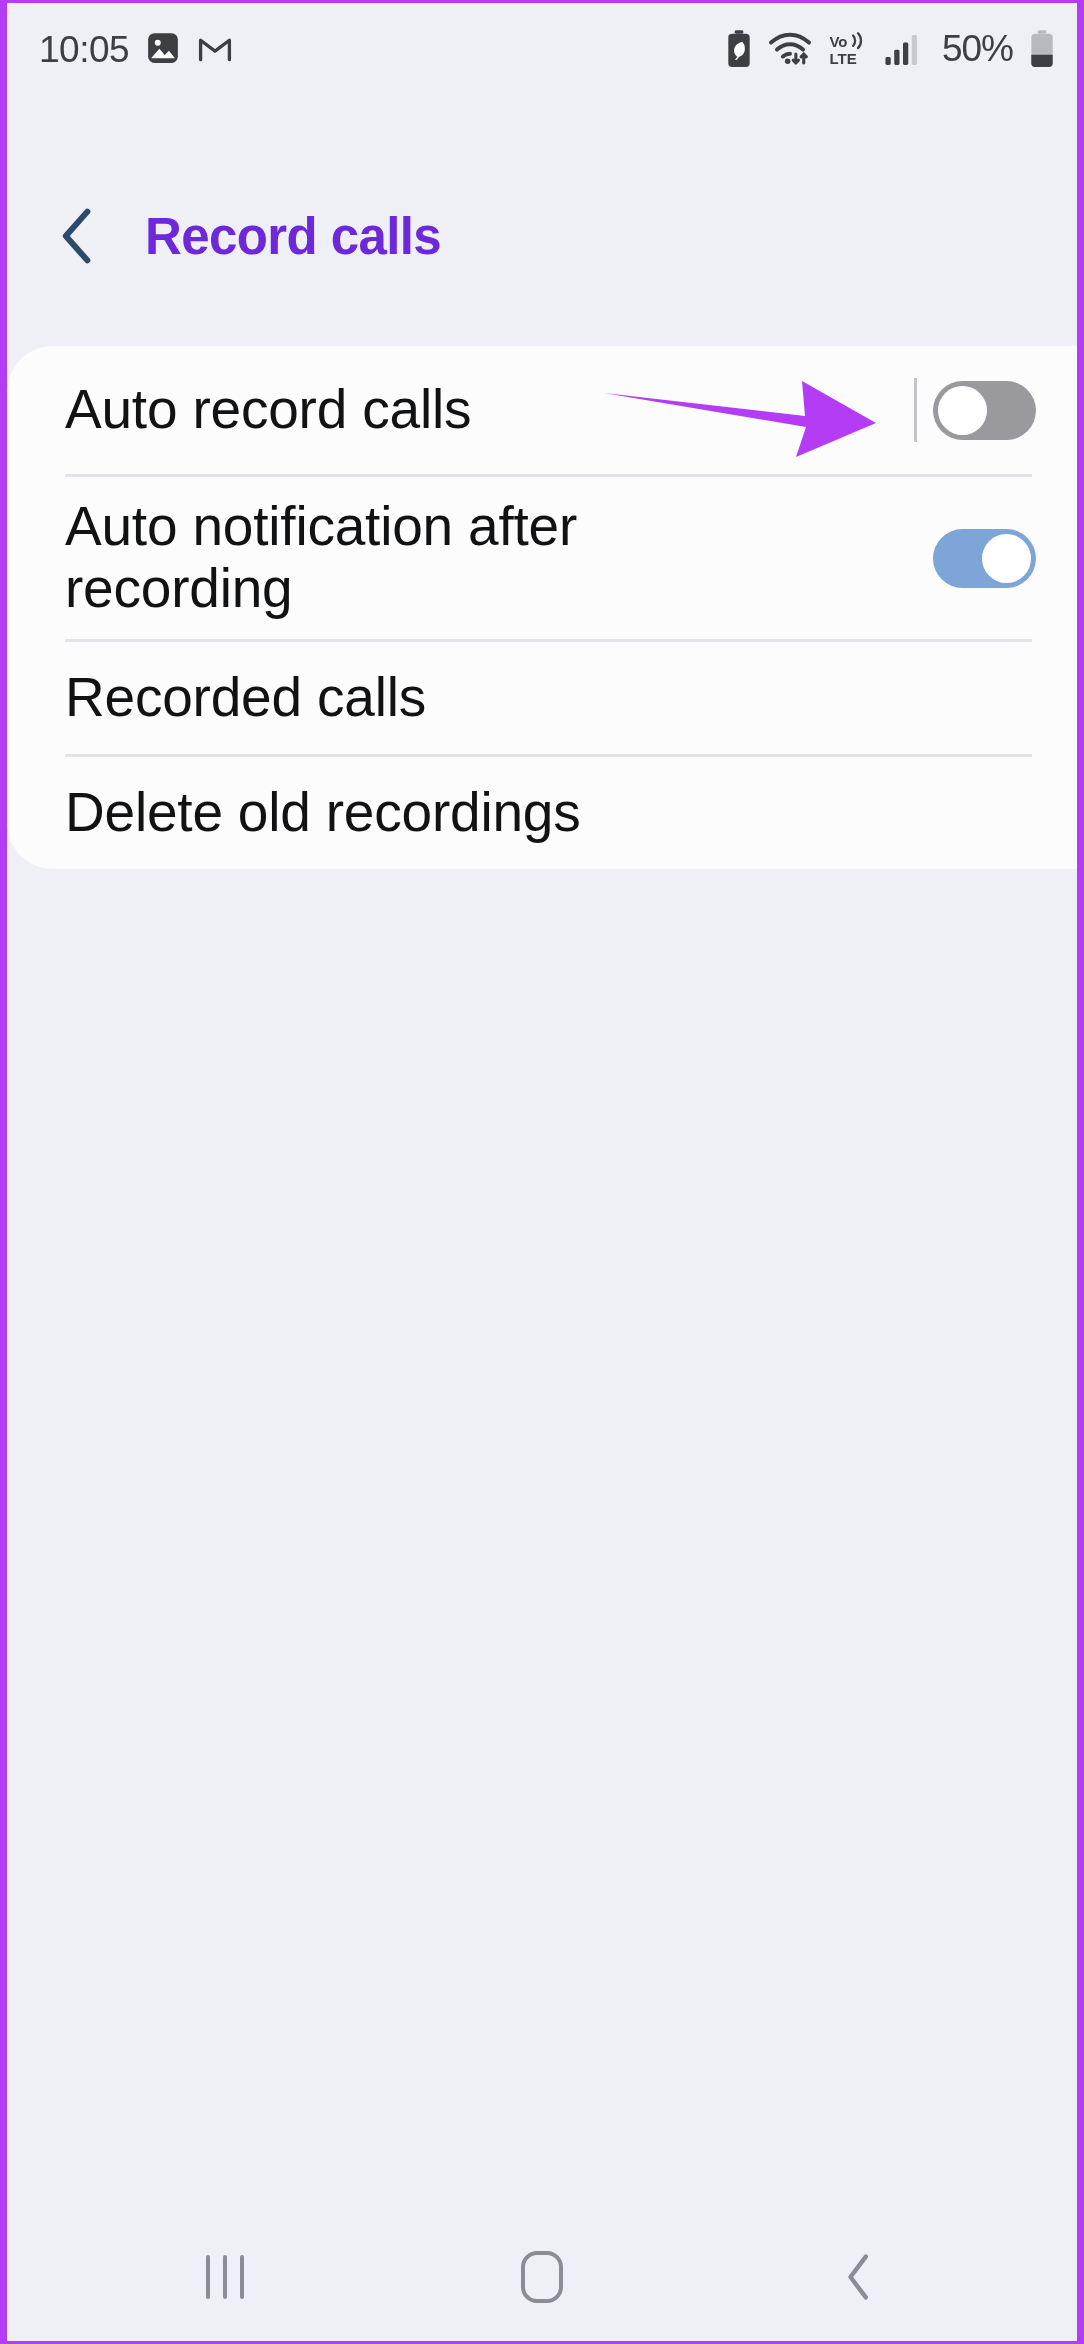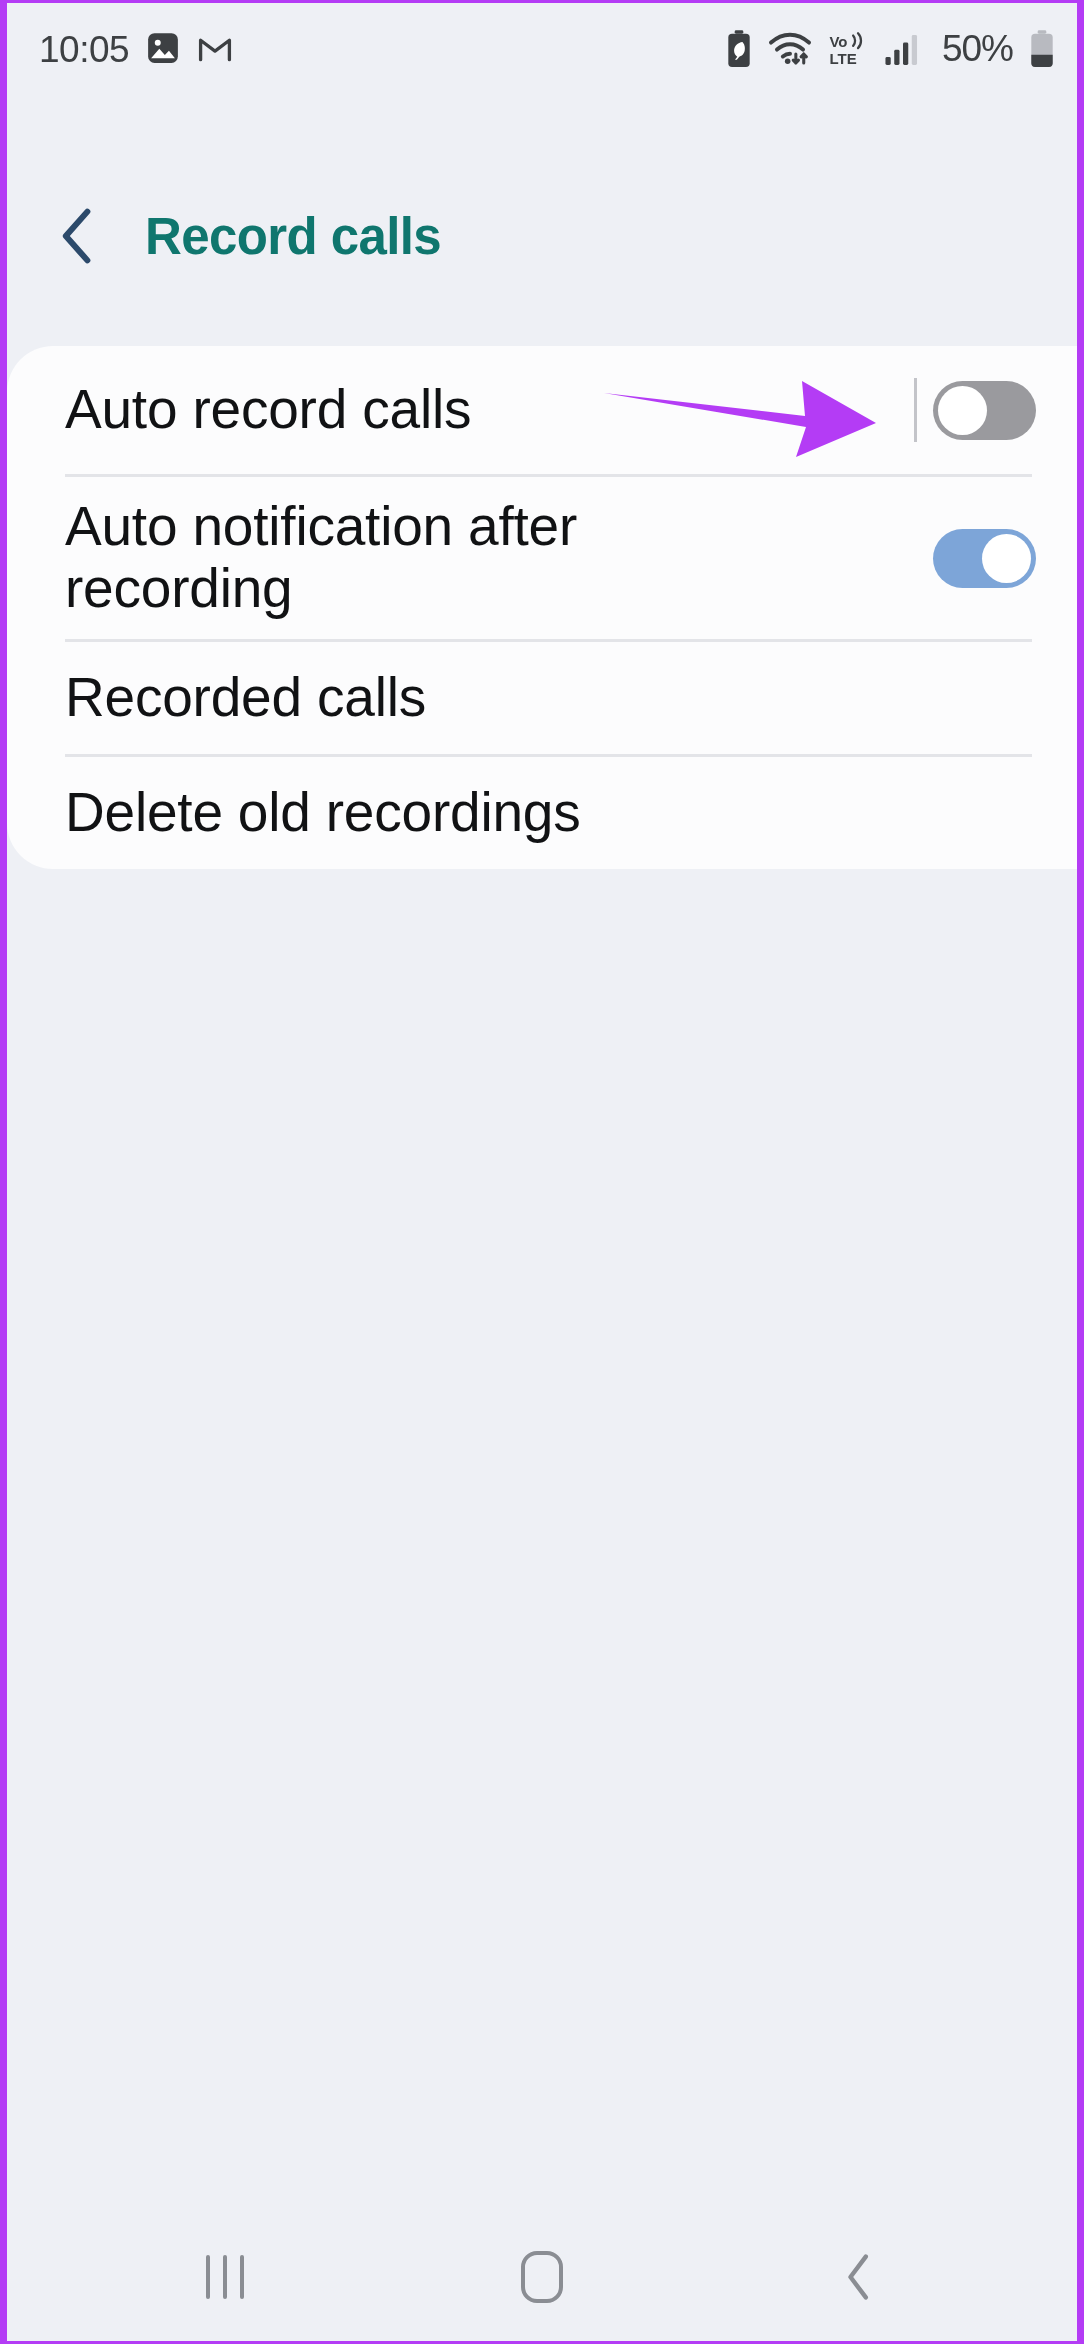--- a/index.html
+++ b/index.html
@@ -71,21 +71,21 @@
     width: 66px;
     height: 66px;
     display: flex;
     align-items: center;
     justify-content: center;
     cursor: pointer;
   }
   .page-title {
     font-size: 51px;
     font-weight: bold;
-    color: #0f766e;
+    color: #6d28d9;
     margin-left: 34px;
     letter-spacing: -0.6px;
     white-space: nowrap;
   }
 
   
   .settings-card {
     position: absolute;
     top: 343px;
     left: 0;

